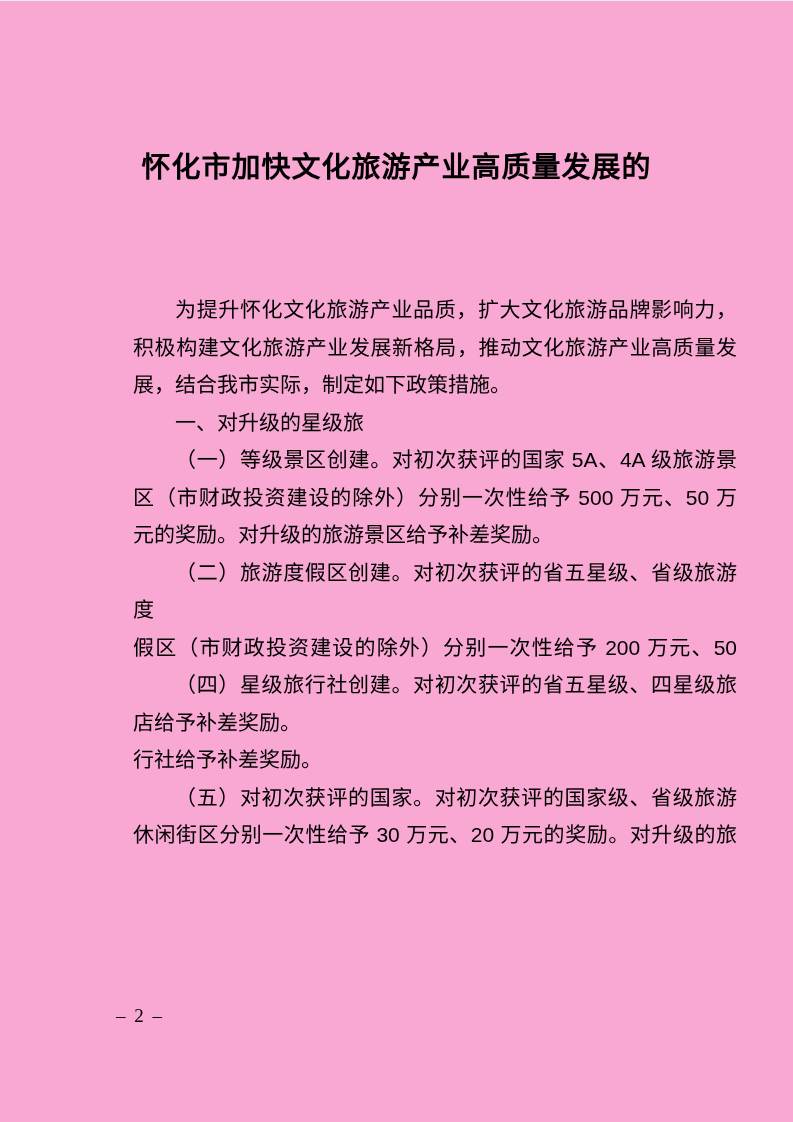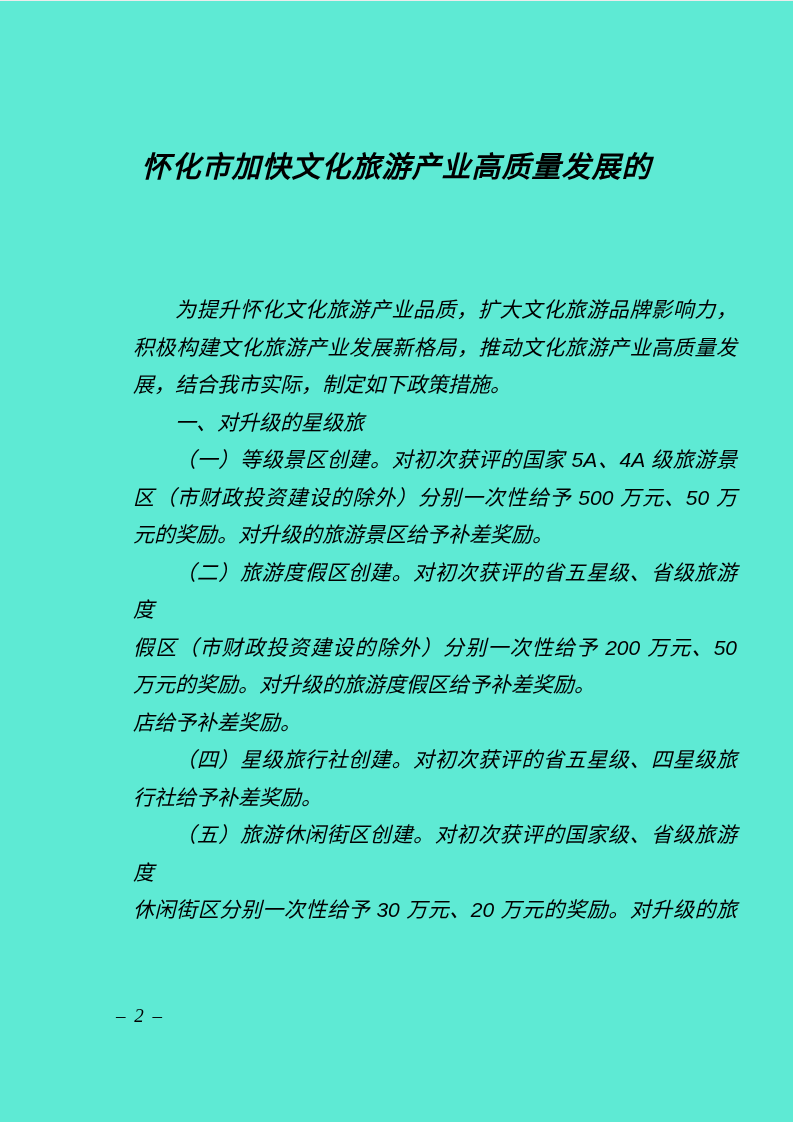--- a/index.html
+++ b/index.html
@@ -4,26 +4,25 @@
 <style>
   html, body {
     margin: 0;
     padding: 0;
     background: #ffffff;
   }
   .page {
     position: relative;
     width: 793px;
     height: 1122px;
-    background: #5eead4;
+    background: #f9a8d4;
     overflow: hidden;
     border-top: 1px solid #ececec;
     font-family: "Liberation Sans", "DejaVu Sans", sans-serif;
     color: #000000;
-    font-style: italic;
   }
   .doc-title {
     position: absolute;
     top: 136px;
     left: 0;
     width: 793px;
     margin: 0;
     text-align: center;
     font-size: 29px;
     font-weight: 600;
@@ -80,27 +79,26 @@
     <div class="line">展，结合我市实际，制定如下政策措施。</div>
 
     <div class="line indent">一、对升级的星级旅</div>
 
     <div class="line indent fill">（一）等级景区创建。对初次获评的国家 5A、4A 级旅游景</div>
     <div class="line fill">区（市财政投资建设的除外）分别一次性给予 500 万元、50 万</div>
     <div class="line">元的奖励。对升级的旅游景区给予补差奖励。</div>
 
     <div class="line indent fill">（二）旅游度假区创建。对初次获评的省五星级、省级旅游度</div>
     <div class="line fill">假区（市财政投资建设的除外）分别一次性给予 200 万元、50</div>
-    <div class="line">万元的奖励。对升级的旅游度假区给予补差奖励。</div>
+
+    <div class="line indent fill">（四）星级旅行社创建。对初次获评的省五星级、四星级旅</div>
 
     <div class="line">店给予补差奖励。</div>
-
-    <div class="line indent fill">（四）星级旅行社创建。对初次获评的省五星级、四星级旅</div>
     <div class="line">行社给予补差奖励。</div>
 
-    <div class="line indent fill">（五）旅游休闲街区创建。对初次获评的国家级、省级旅游度</div>
+    <div class="line indent fill">（五）对初次获评的国家。对初次获评的国家级、省级旅游</div>
     <div class="line fill">休闲街区分别一次性给予 30 万元、20 万元的奖励。对升级的旅</div>
 
   </div>
 
   <div class="footer-page-number">– 2 –</div>
 
 </div>
 
 </body></html>

